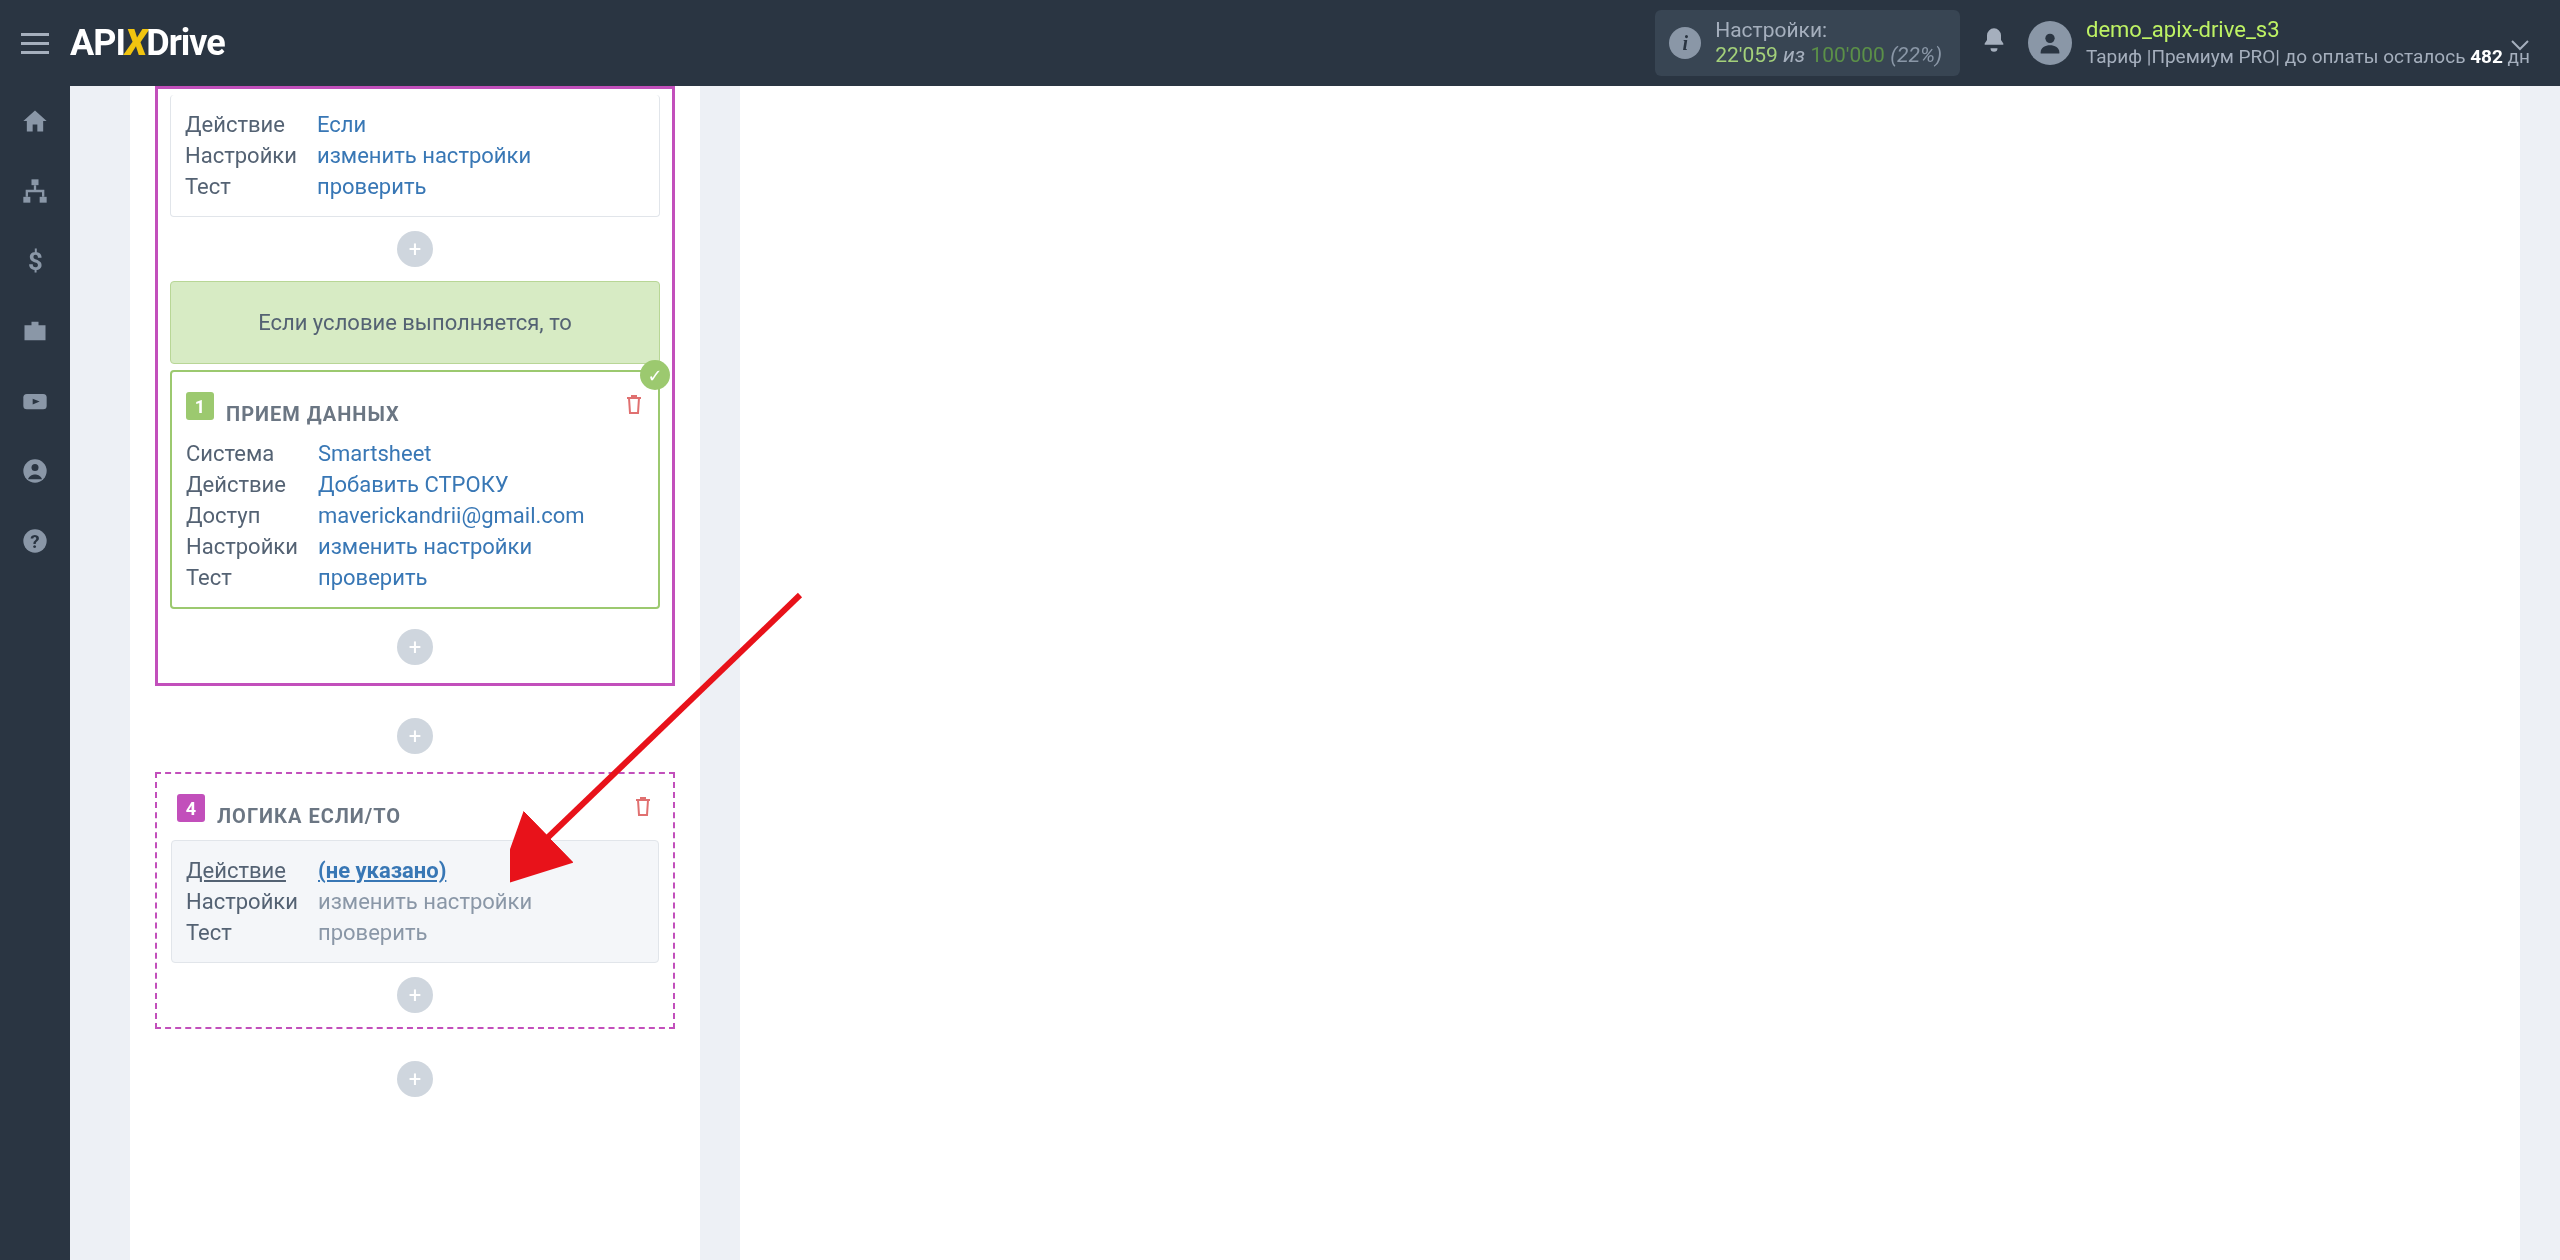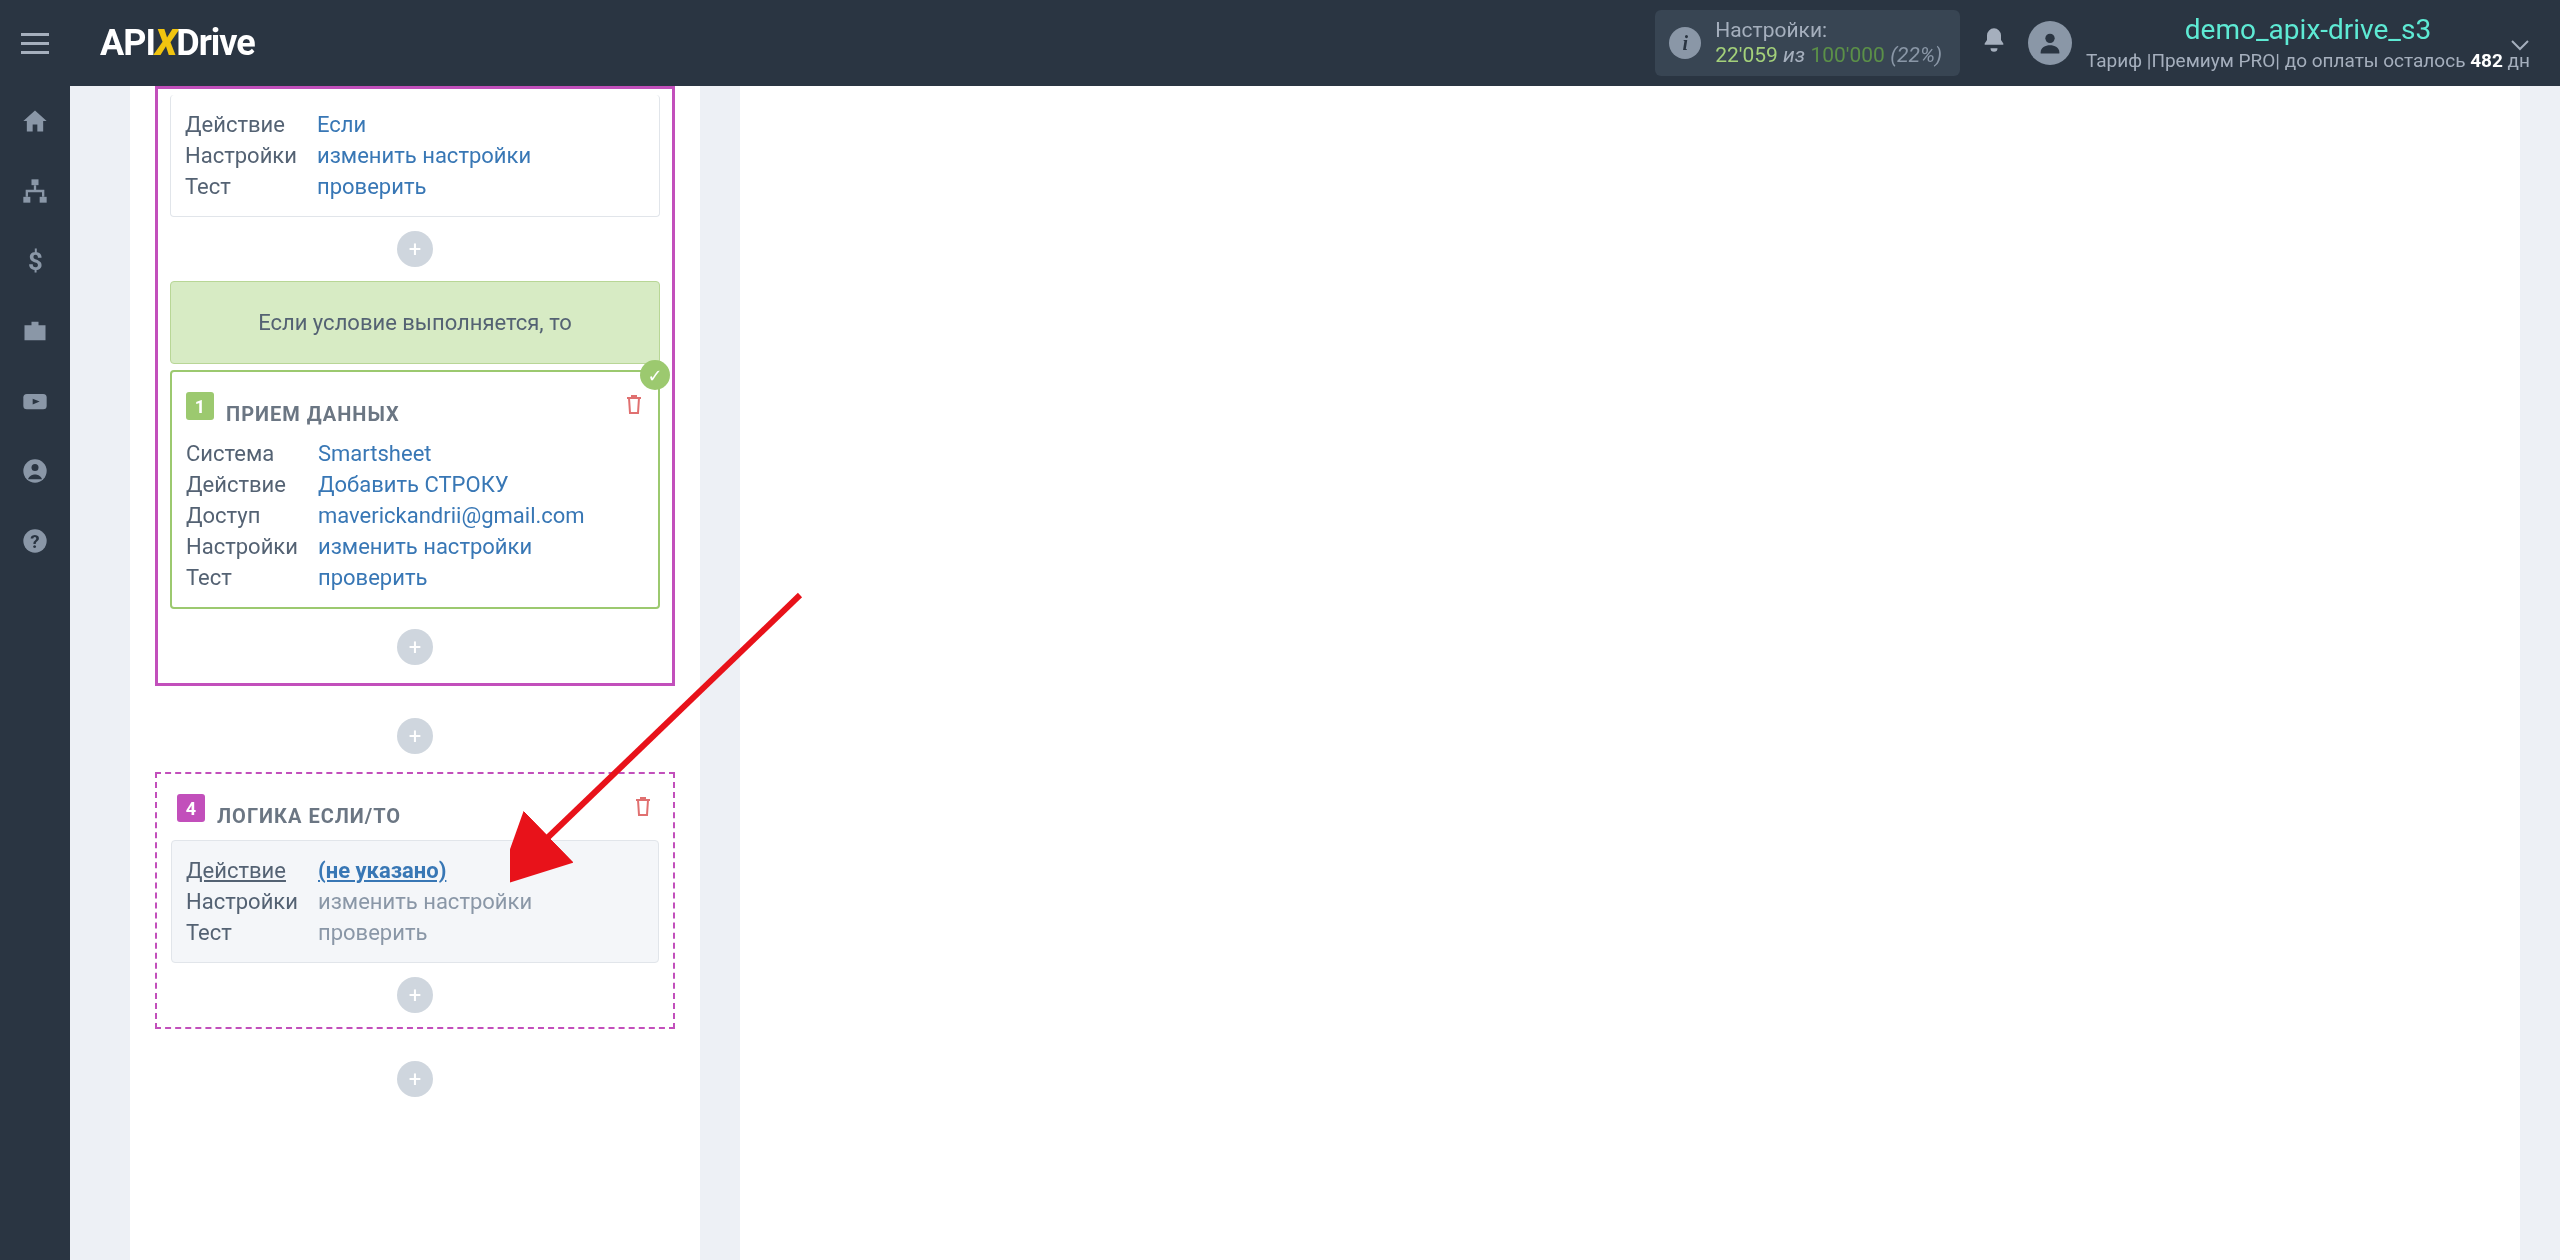--- a/index.html
+++ b/index.html
@@ -6,34 +6,34 @@
 body { background: #edf0f5; overflow: hidden; }
 
 .app { width: 2560px; height: 1260px; position: relative; }
 
 
 .header { height: 86px; background: #2a3542; display: flex; align-items: center; color: #fff; position: relative; }
 .menu-btn { width: 70px; height: 86px; display: flex; align-items: center; justify-content: center; cursor: pointer; }
 .menu-btn span { width: 28px; height: 3px; background: #a5afbd; position: relative; }
 .menu-btn span::before, .menu-btn span::after { content:""; position:absolute; left:0; width:28px; height:3px; background:#a5afbd; }
 .menu-btn span::before { top: -9px; } .menu-btn span::after { top: 9px; }
-.logo { font-size: 36px; font-weight: 700; color: #fff; letter-spacing: -1px; font-family: Arial, sans-serif; margin-left: 30px; }
+.logo { font-size: 36px; font-weight: 700; color: #fff; letter-spacing: -1px; font-family: Arial, sans-serif; }
 .logo .x { color: #f1c40f; font-style: italic; font-weight: 900; }
 .header-right { position: absolute; right: 30px; top: 0; height: 86px; display: flex; align-items: center; gap: 20px; }
 .actions-info { background: #384553; border-radius: 6px; padding: 8px 18px 8px 14px; display: flex; align-items: center; gap: 14px; }
 .info-circle { width: 32px; height: 32px; border-radius: 50%; background: #8a97a7; display: flex; align-items: center; justify-content: center; font-family: Georgia, serif; font-style: italic; font-weight: bold; color: #2a3542; font-size: 20px; }
 .actions-text { line-height: 1.2; }
 .actions-text .lbl { color: #a5afbd; font-size: 21px; }
 .actions-text .nums { font-size: 21px; }
 .actions-text .cur { color: #a3d07a; } .actions-text .of { color: #a5afbd; font-style: italic; margin-top: 16px; } .actions-text .max { color: #5b9048; } .actions-text .pct { color: #8a97a7; font-style: italic; }
 .bell { color: #a5afbd; font-size: 28px; cursor: pointer; }
 .user-block { display: flex; align-items: center; gap: 14px; cursor: pointer; }
 .avatar { width: 44px; height: 44px; border-radius: 50%; background: #8a97a7; display: flex; align-items: center; justify-content: center; color: #2a3542; font-size: 26px; }
 .user-text { line-height: 1.3; }
-.user-text .un { color: #5eead4; font-size: 28px; text-align: center; }
+.user-text .un { color: #bef264; font-size: 22px; }
 .user-text .tariff { color: #a5afbd; font-size: 19px; }
 .user-text .tariff b { color: #fff; font-weight: 700; }
 .chevron-down { position: absolute; right: 30px; top: 36px; color: #a5afbd; }
 
 
 .sidebar { position: absolute; left: 0; top: 86px; width: 70px; height: 1174px; background: #2a3542; display: flex; flex-direction: column; }
 .sidebar a { height: 70px; display: flex; align-items: center; justify-content: center; color: #8a97a7; font-size: 30px; cursor: pointer; }
 
 
 .main { position: absolute; left: 70px; top: 86px; right: 0; bottom: 0; background: #edf0f5; display: flex; gap: 40px; padding: 0 40px 0 60px; }

